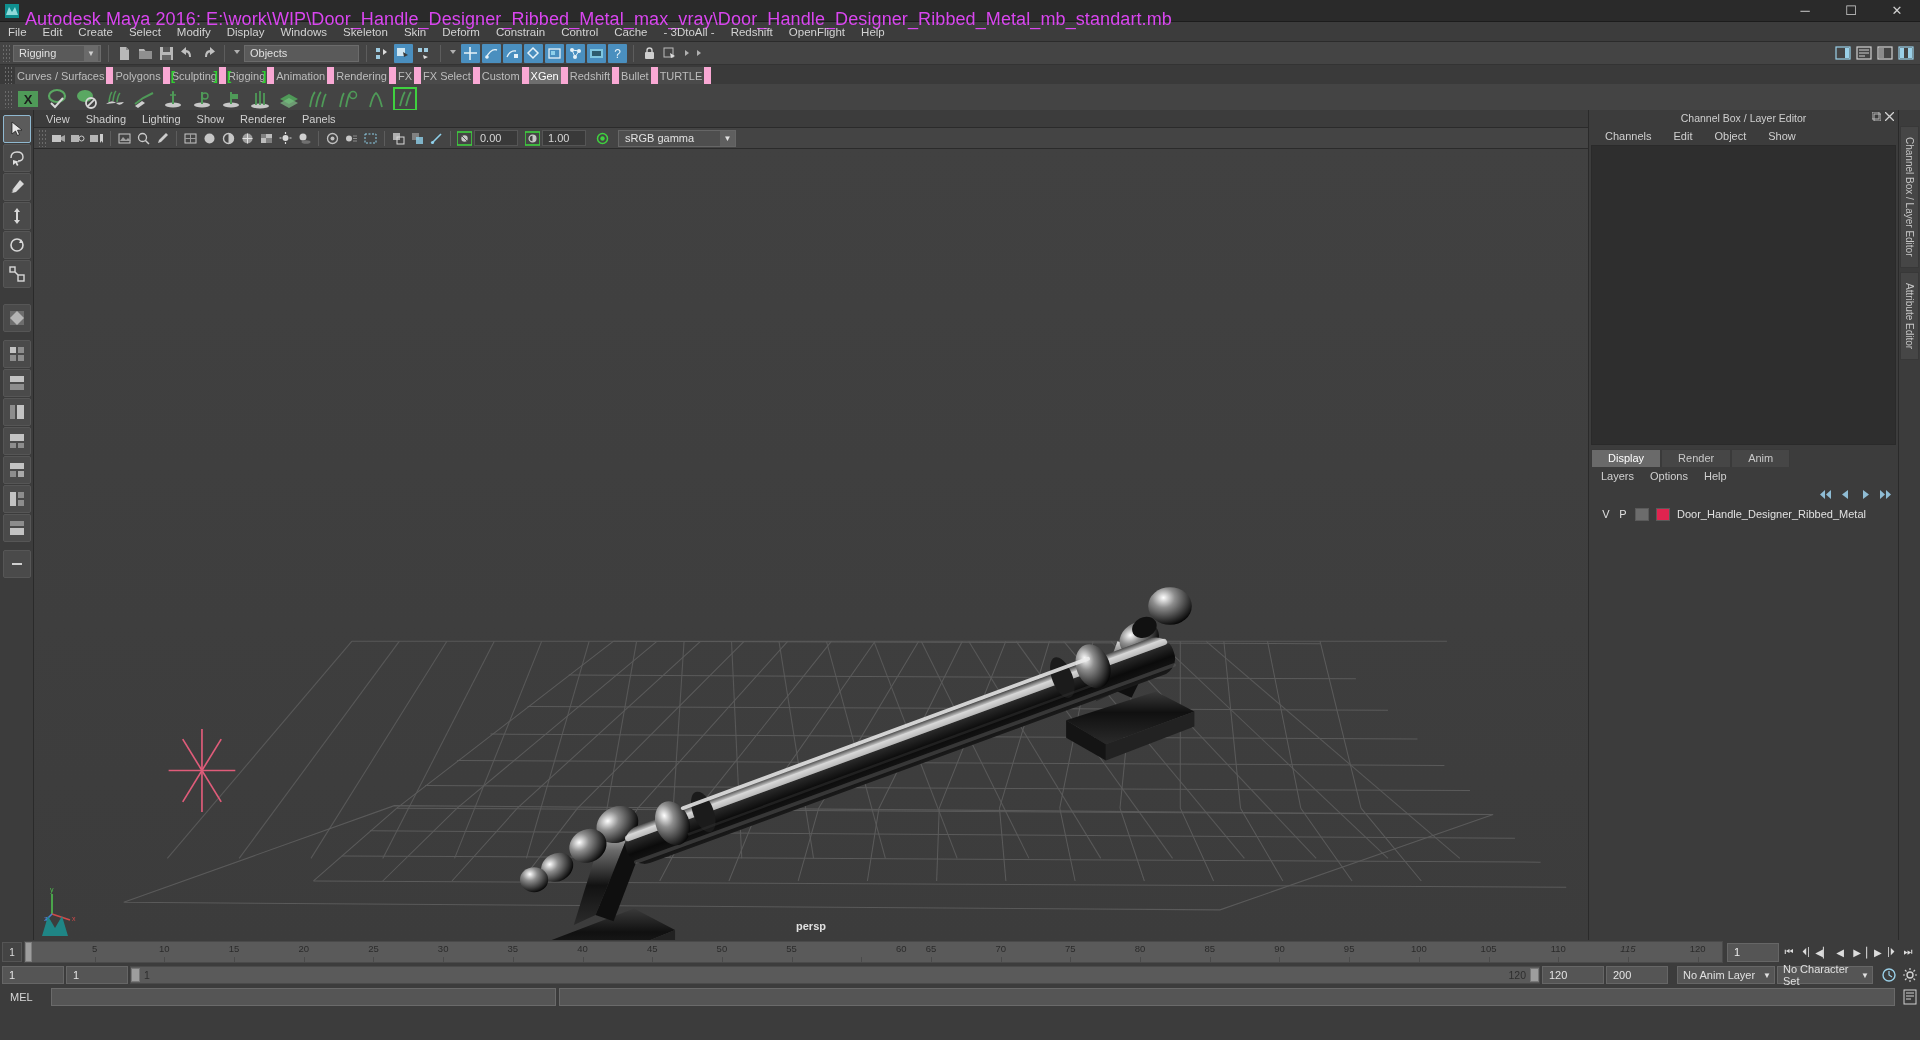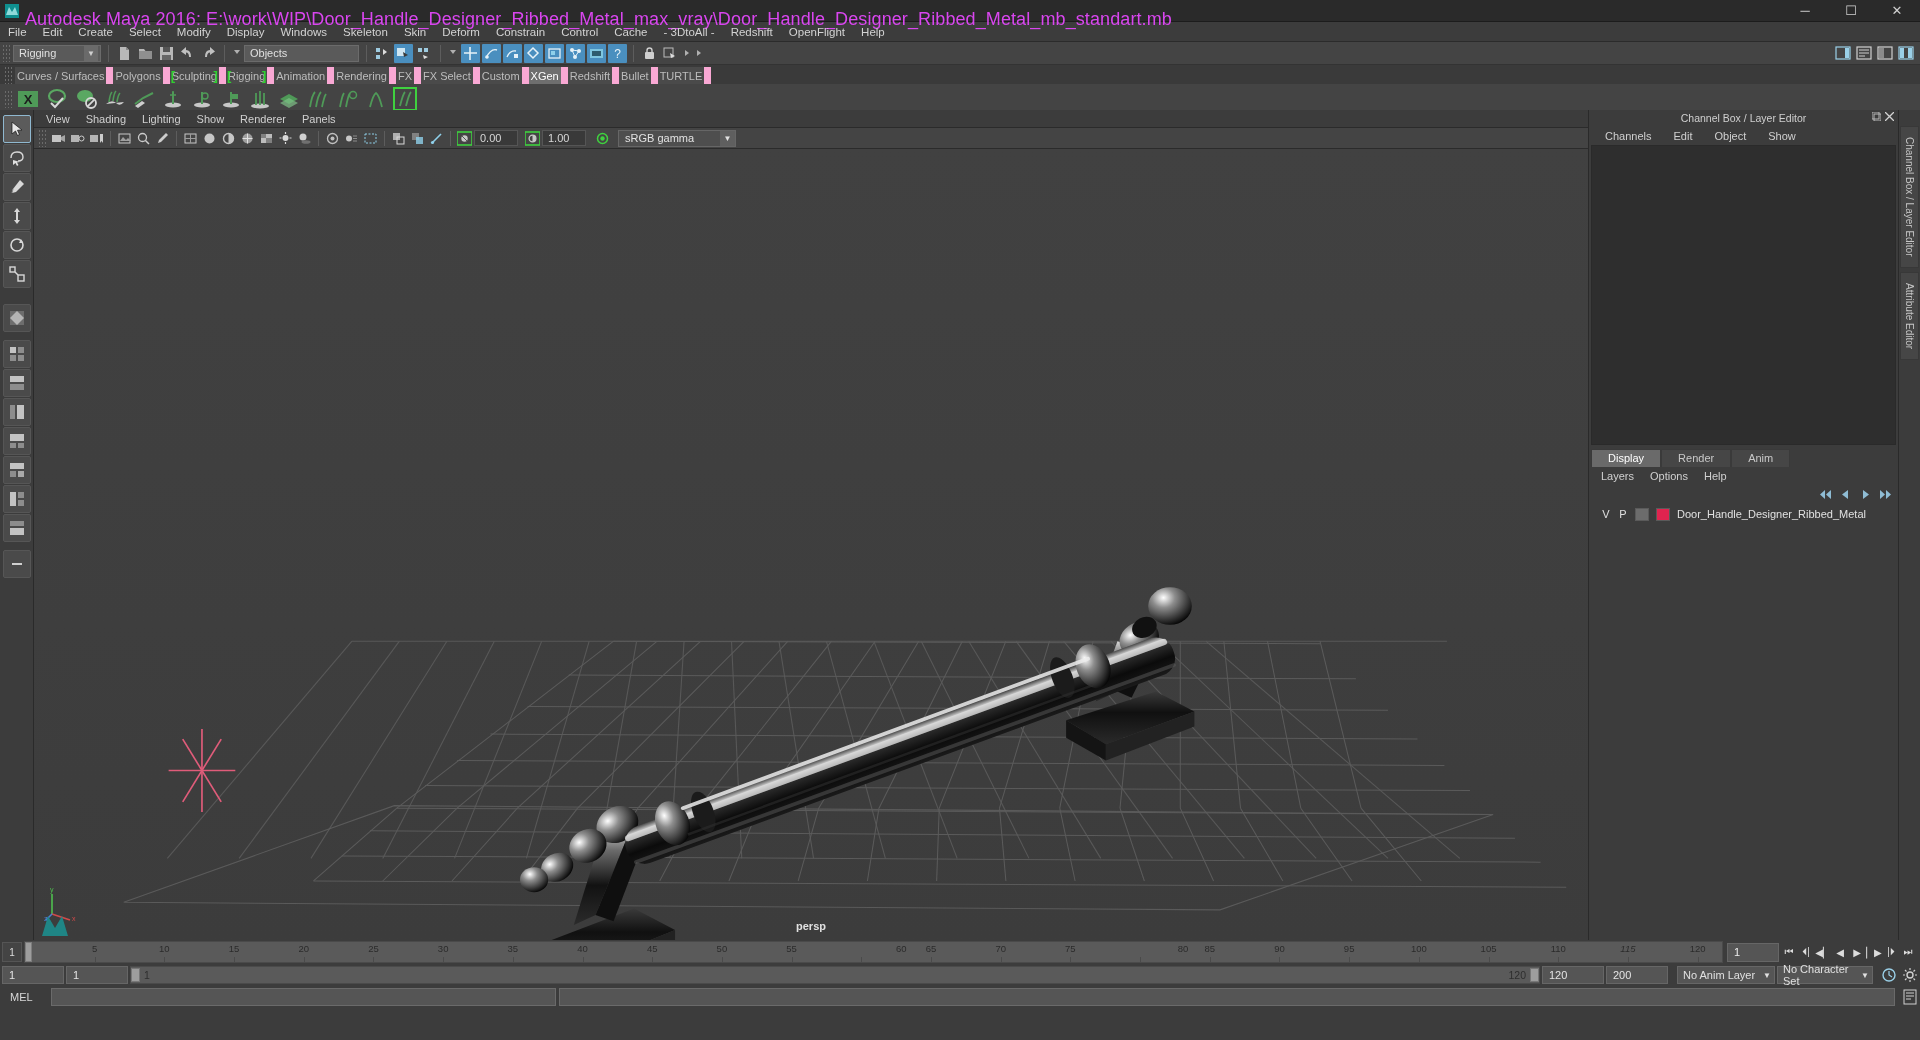--- a/index.html
+++ b/index.html
@@ -1035,21 +1035,21 @@
         <span class="tick" style="left: 45.1745%;">55</span>
         <span class="mark" style="left: 45.1745%;"></span>
         <span class="tick" style="left: 49.2813%; margin-left: 40px;">60</span>
         <span class="mark" style="left: 49.2813%;"></span>
         <span class="tick" style="left: 53.3881%;">65</span>
         <span class="mark" style="left: 53.3881%;"></span>
         <span class="tick" style="left: 57.4949%;">70</span>
         <span class="mark" style="left: 57.4949%;"></span>
         <span class="tick" style="left: 61.6016%;">75</span>
         <span class="mark" style="left: 61.6016%;"></span>
-        <span class="tick" style="left: 65.7084%; margin-left: 43px;">80</span>
+        <span class="tick" style="left: 65.7084%;">80</span>
         <span class="mark" style="left: 65.7084%;"></span>
         <span class="tick" style="left: 69.8152%;">85</span>
         <span class="mark" style="left: 69.8152%;"></span>
         <span class="tick" style="left: 73.922%;">90</span>
         <span class="mark" style="left: 73.922%;"></span>
         <span class="tick" style="left: 78.0287%;">95</span>
         <span class="mark" style="left: 78.0287%;"></span>
         <span class="tick" style="left: 82.1355%;">100</span>
         <span class="mark" style="left: 82.1355%;"></span>
         <span class="tick" style="left: 86.2423%;">105</span>

